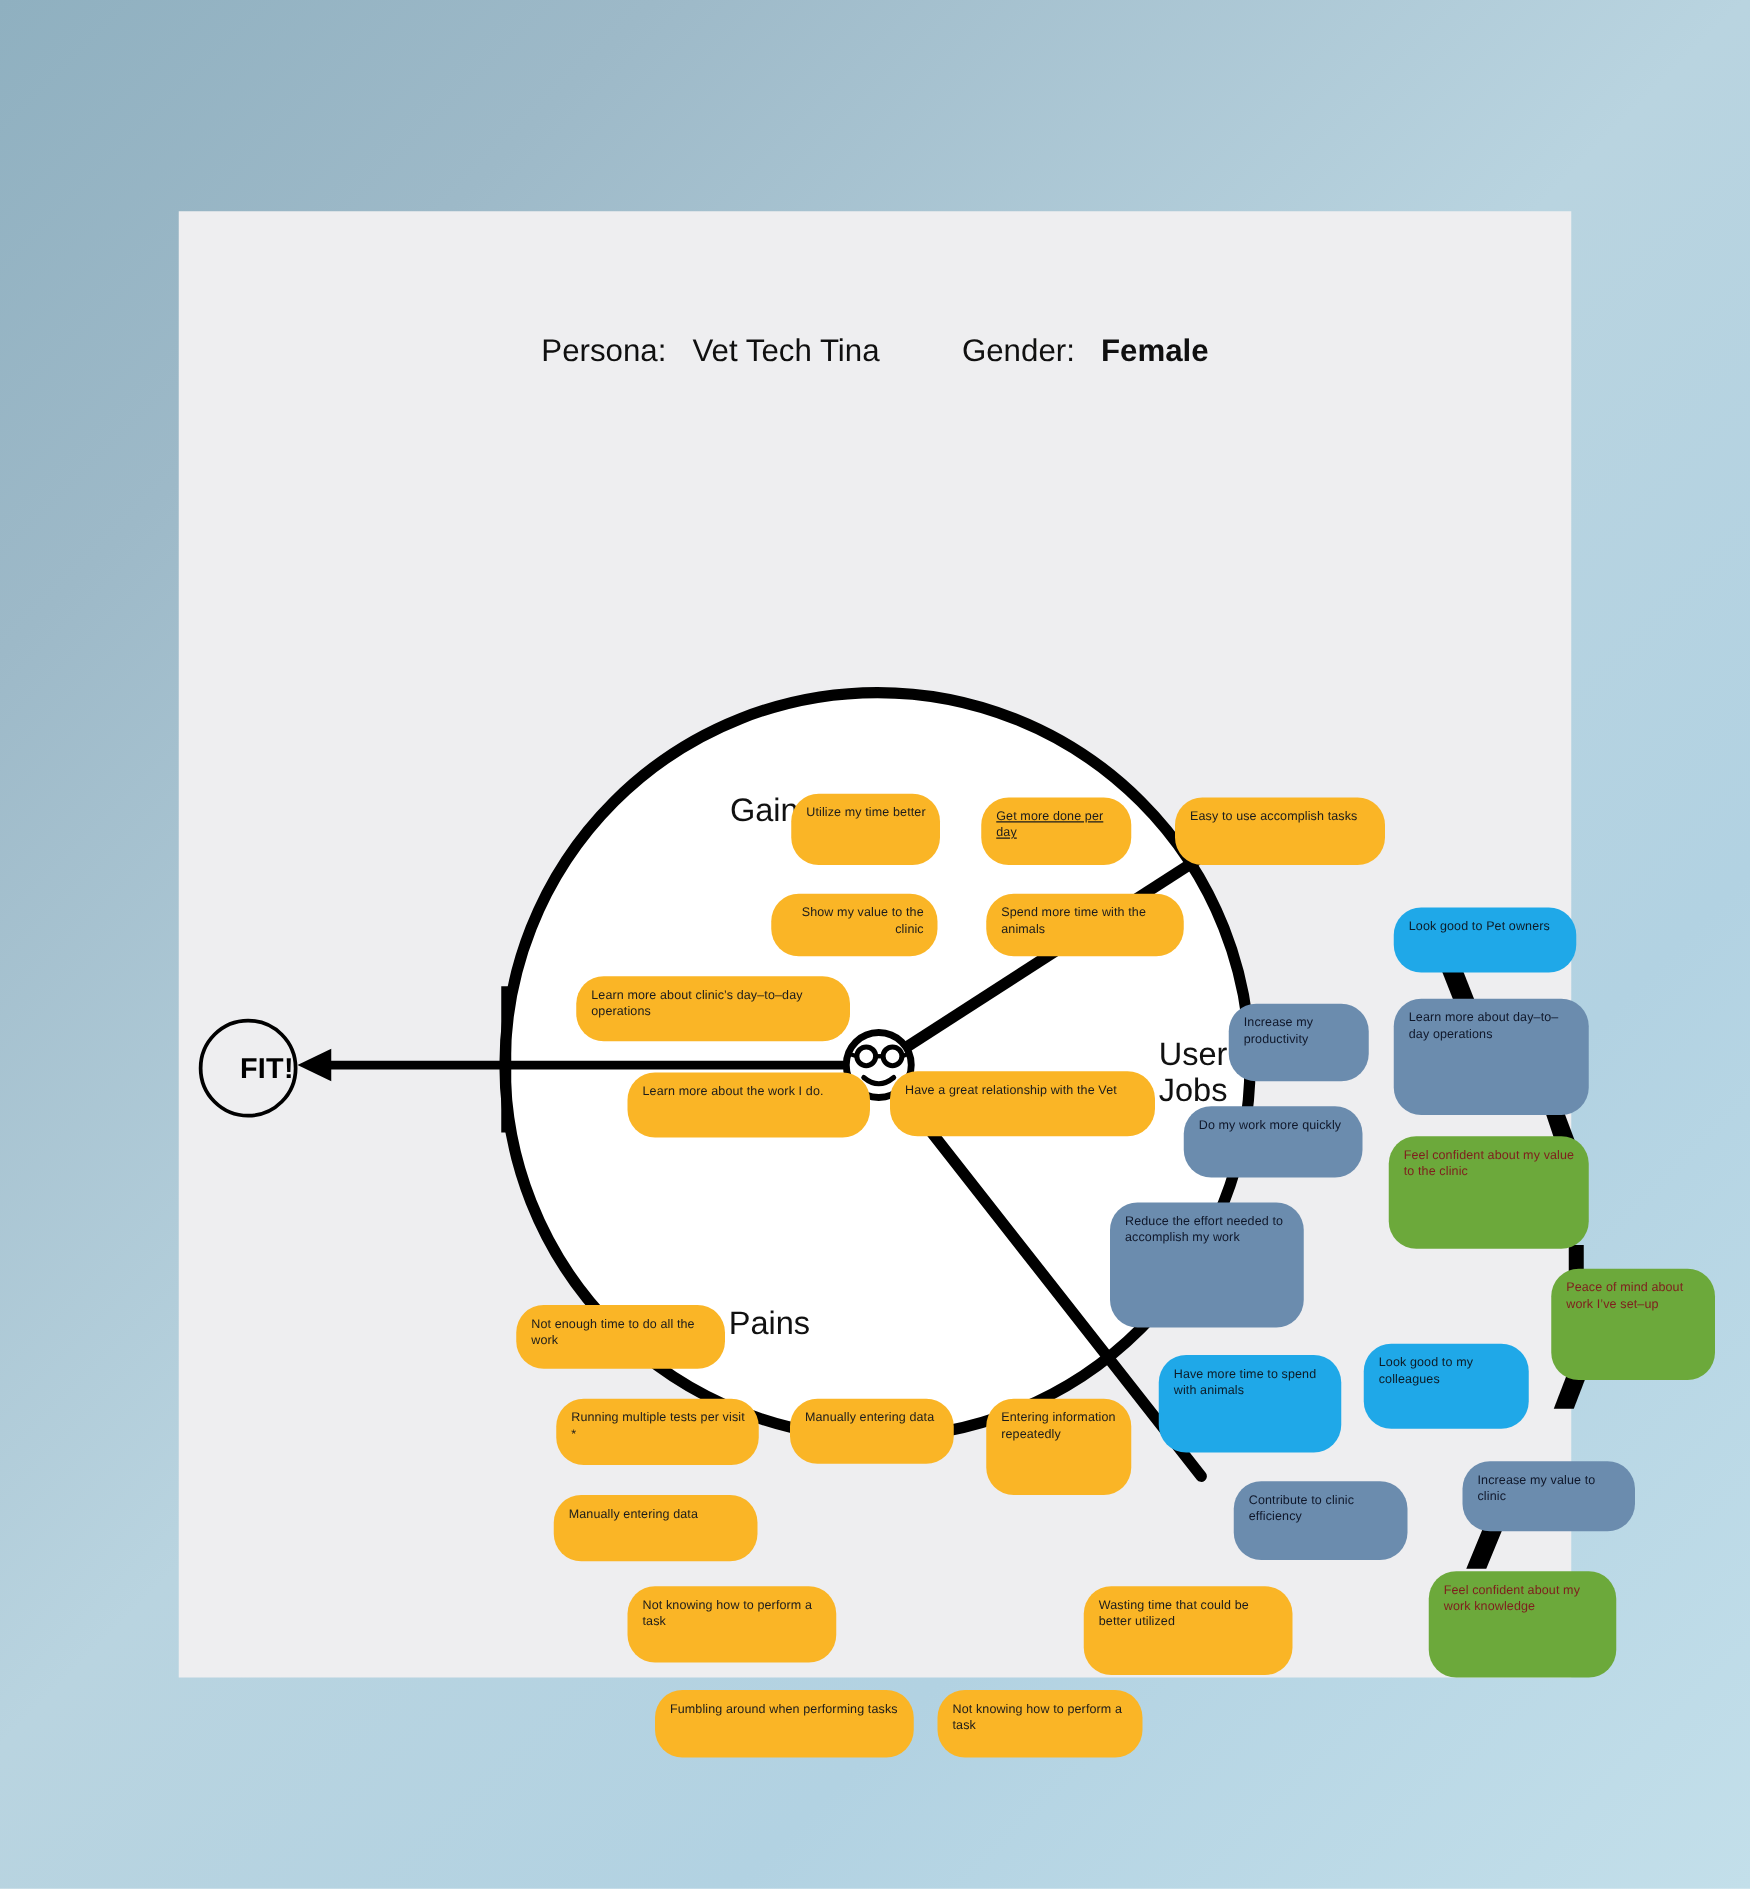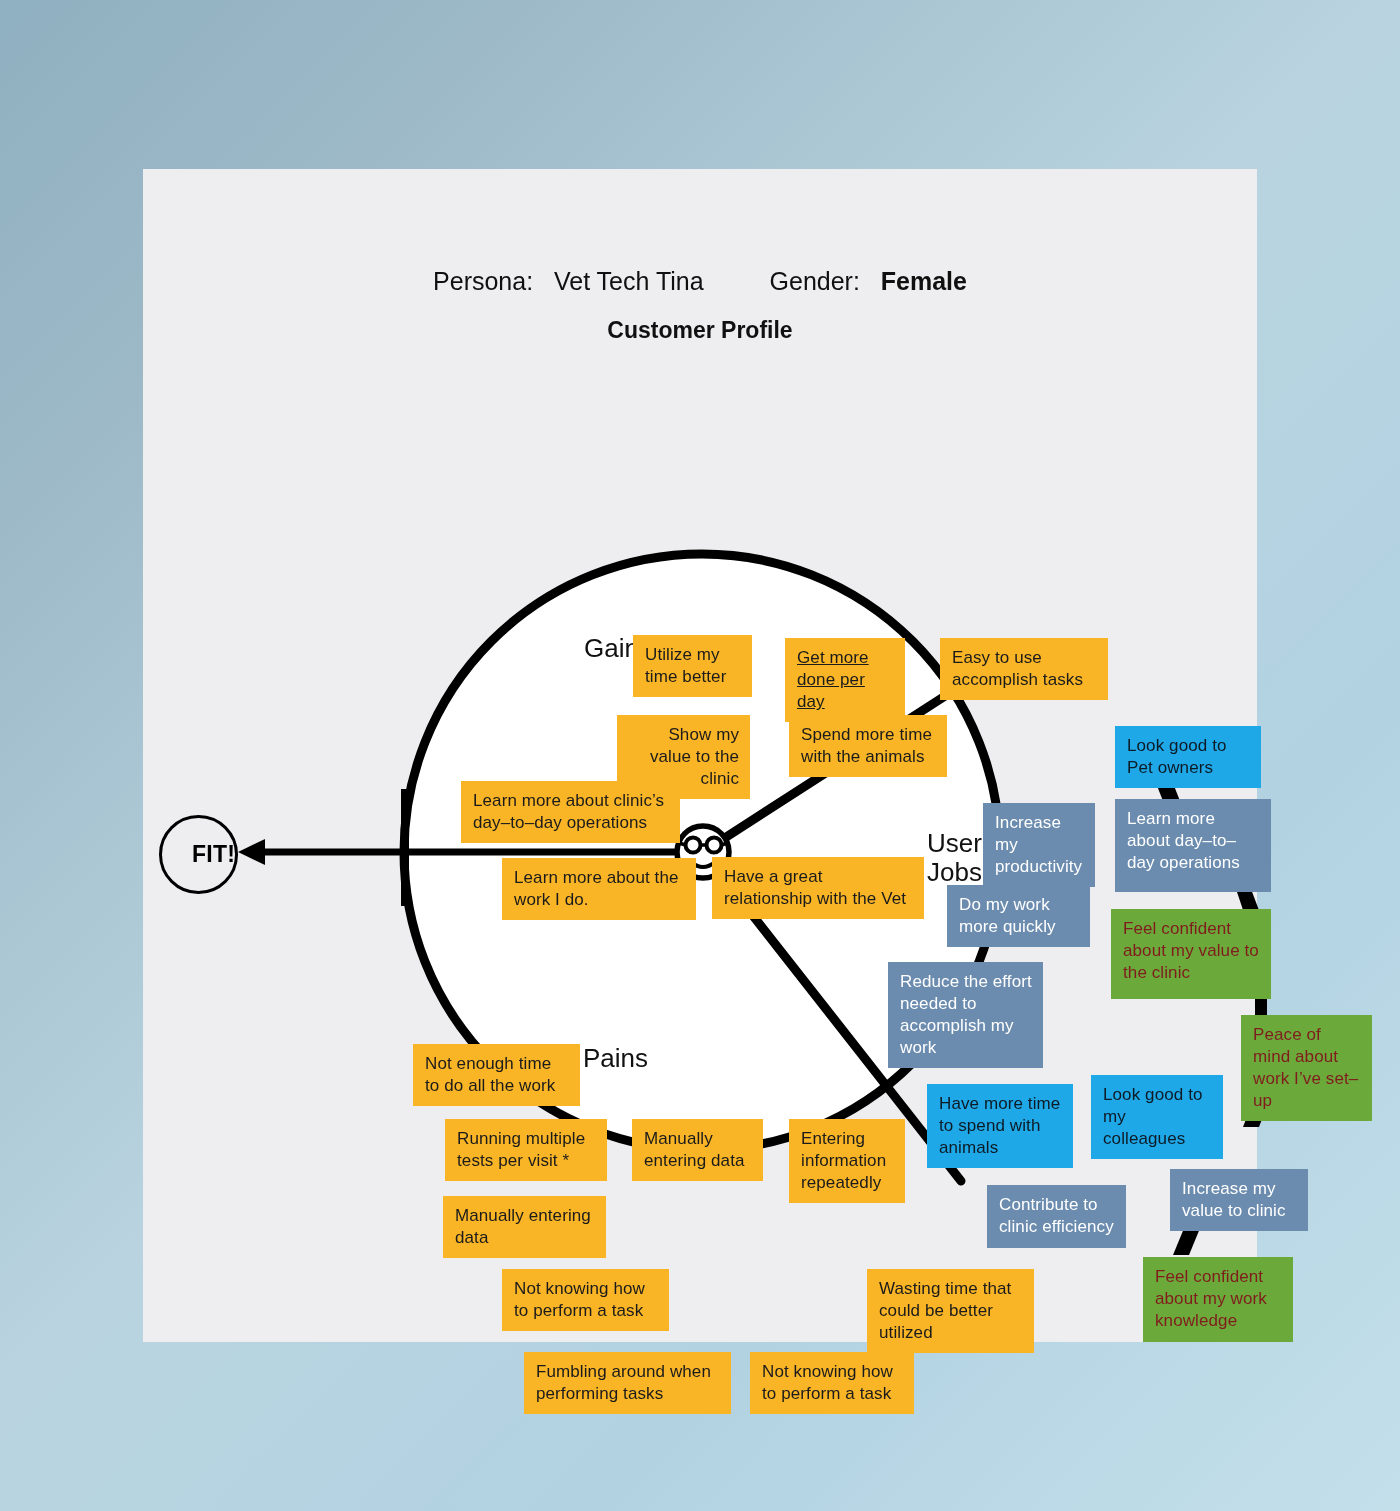--- a/index.html
+++ b/index.html
@@ -82,47 +82,47 @@
     font-size: 23px;
     font-weight: bold;
     color: #000;
     letter-spacing: .2px;
   }
   
   .card {
     position: absolute;
     box-sizing: border-box;
     padding: 9px 11px 9px 12px;
-    font-size: 17px;
+    font-size: 10px;
     line-height: 1.30;
     letter-spacing: .1px;
     word-break: break-word;
+    border-radius: 22px;
   }
   .card.orange { background: #fab526; color: #1b1b1b; }
   .card.blue   { background: #1fa8e8; color: #0d1b26; }
   .card.green  { background: #6ca93b; color: #7f1d1d; }
-  .card.slate  { background: #6b8cae; color: #ffffff; }
+  .card.slate  { background: #6b8cae; color: #0f172a; }
 </style>
 </head>
 <body>
 
 <div id="root">
 
   <div id="canvas">
 
     <div class="hdr-line" id="hdr-persona">
       <span>Persona:</span>
       <span>&nbsp;</span>
       <span>Vet Tech Tina</span>
       <span class="gap"></span>
       <span>Gender:</span>
       <span>&nbsp;</span>
       <span class="bold">Female</span>
     </div>
-    <div class="hdr-line" id="hdr-title">Customer Profile</div>
 
     <svg id="art" viewBox="0 0 1114 1173">
 
       <circle cx="559" cy="683" r="298" fill="#ffffff" stroke="#000000" stroke-width="9"></circle>
 
       <path d="M 560 683 L 816 518" fill="none" stroke="#000000" stroke-width="9" stroke-linecap="round"></path>
       <path d="M 560 683 L 818 1012" fill="none" stroke="#000000" stroke-width="9" stroke-linecap="round"></path>
 
       <path d="M 262 620 L 262 737" fill="none" stroke="#000000" stroke-width="8"></path>
 

